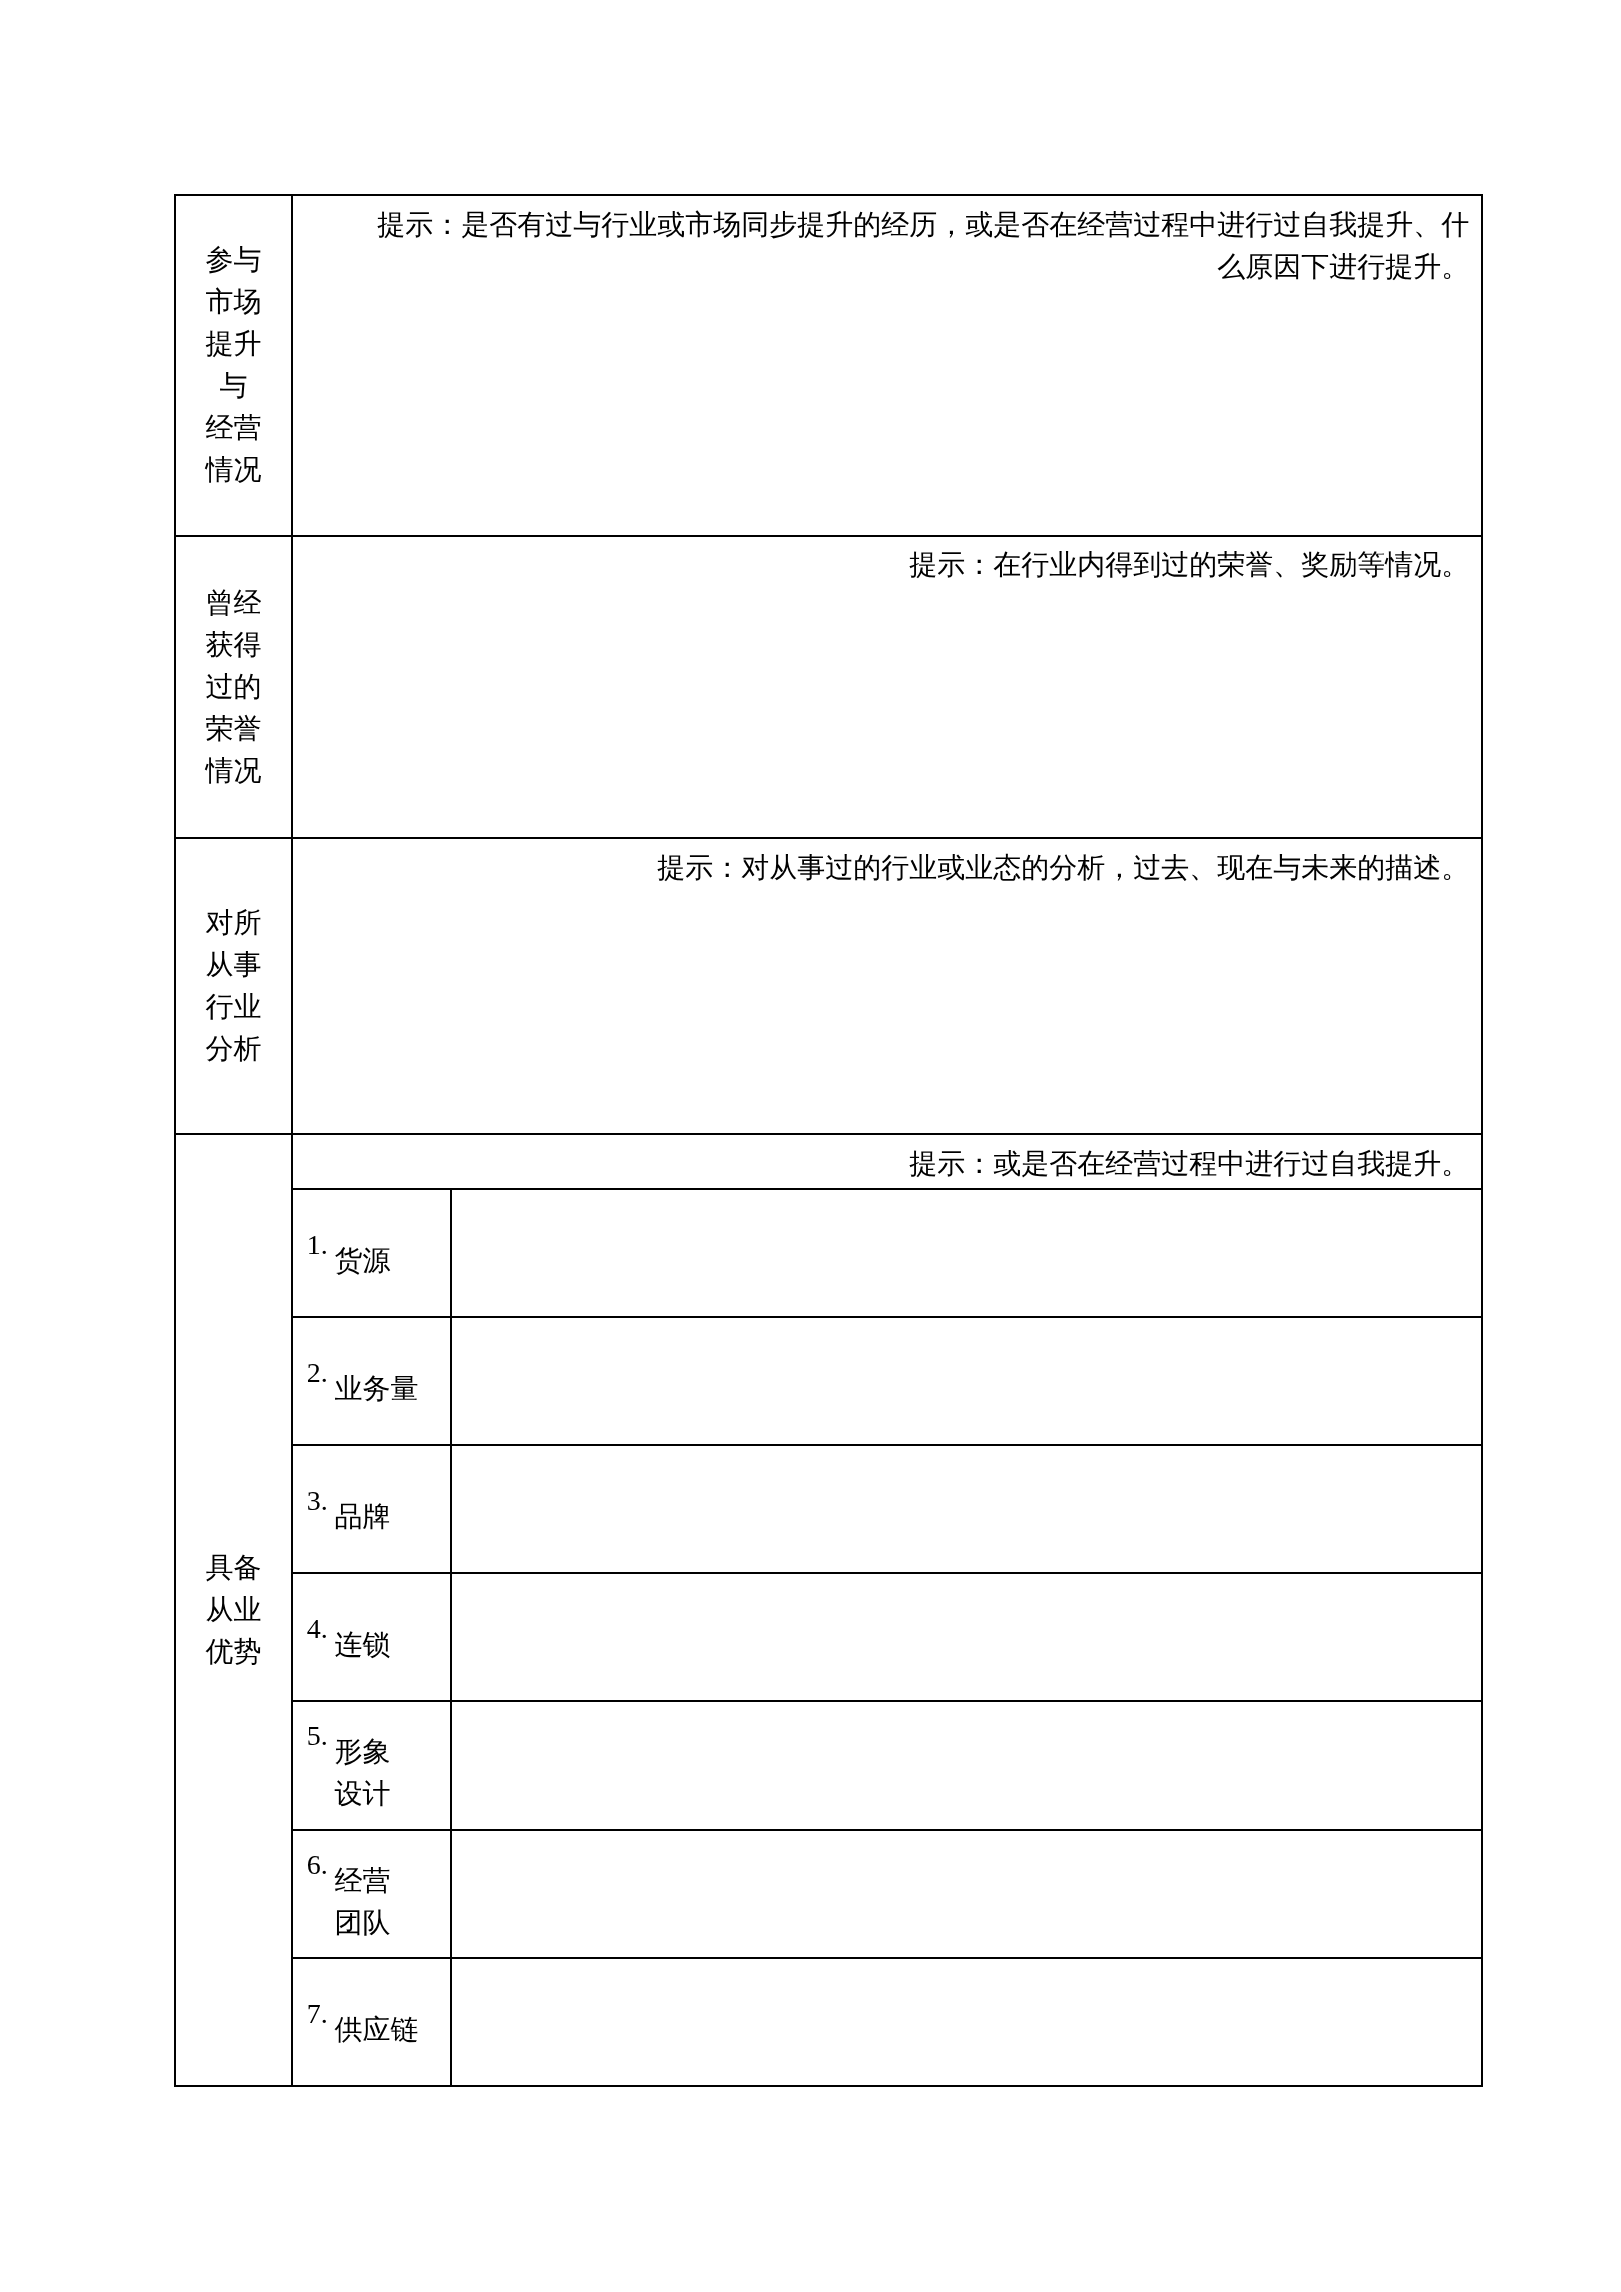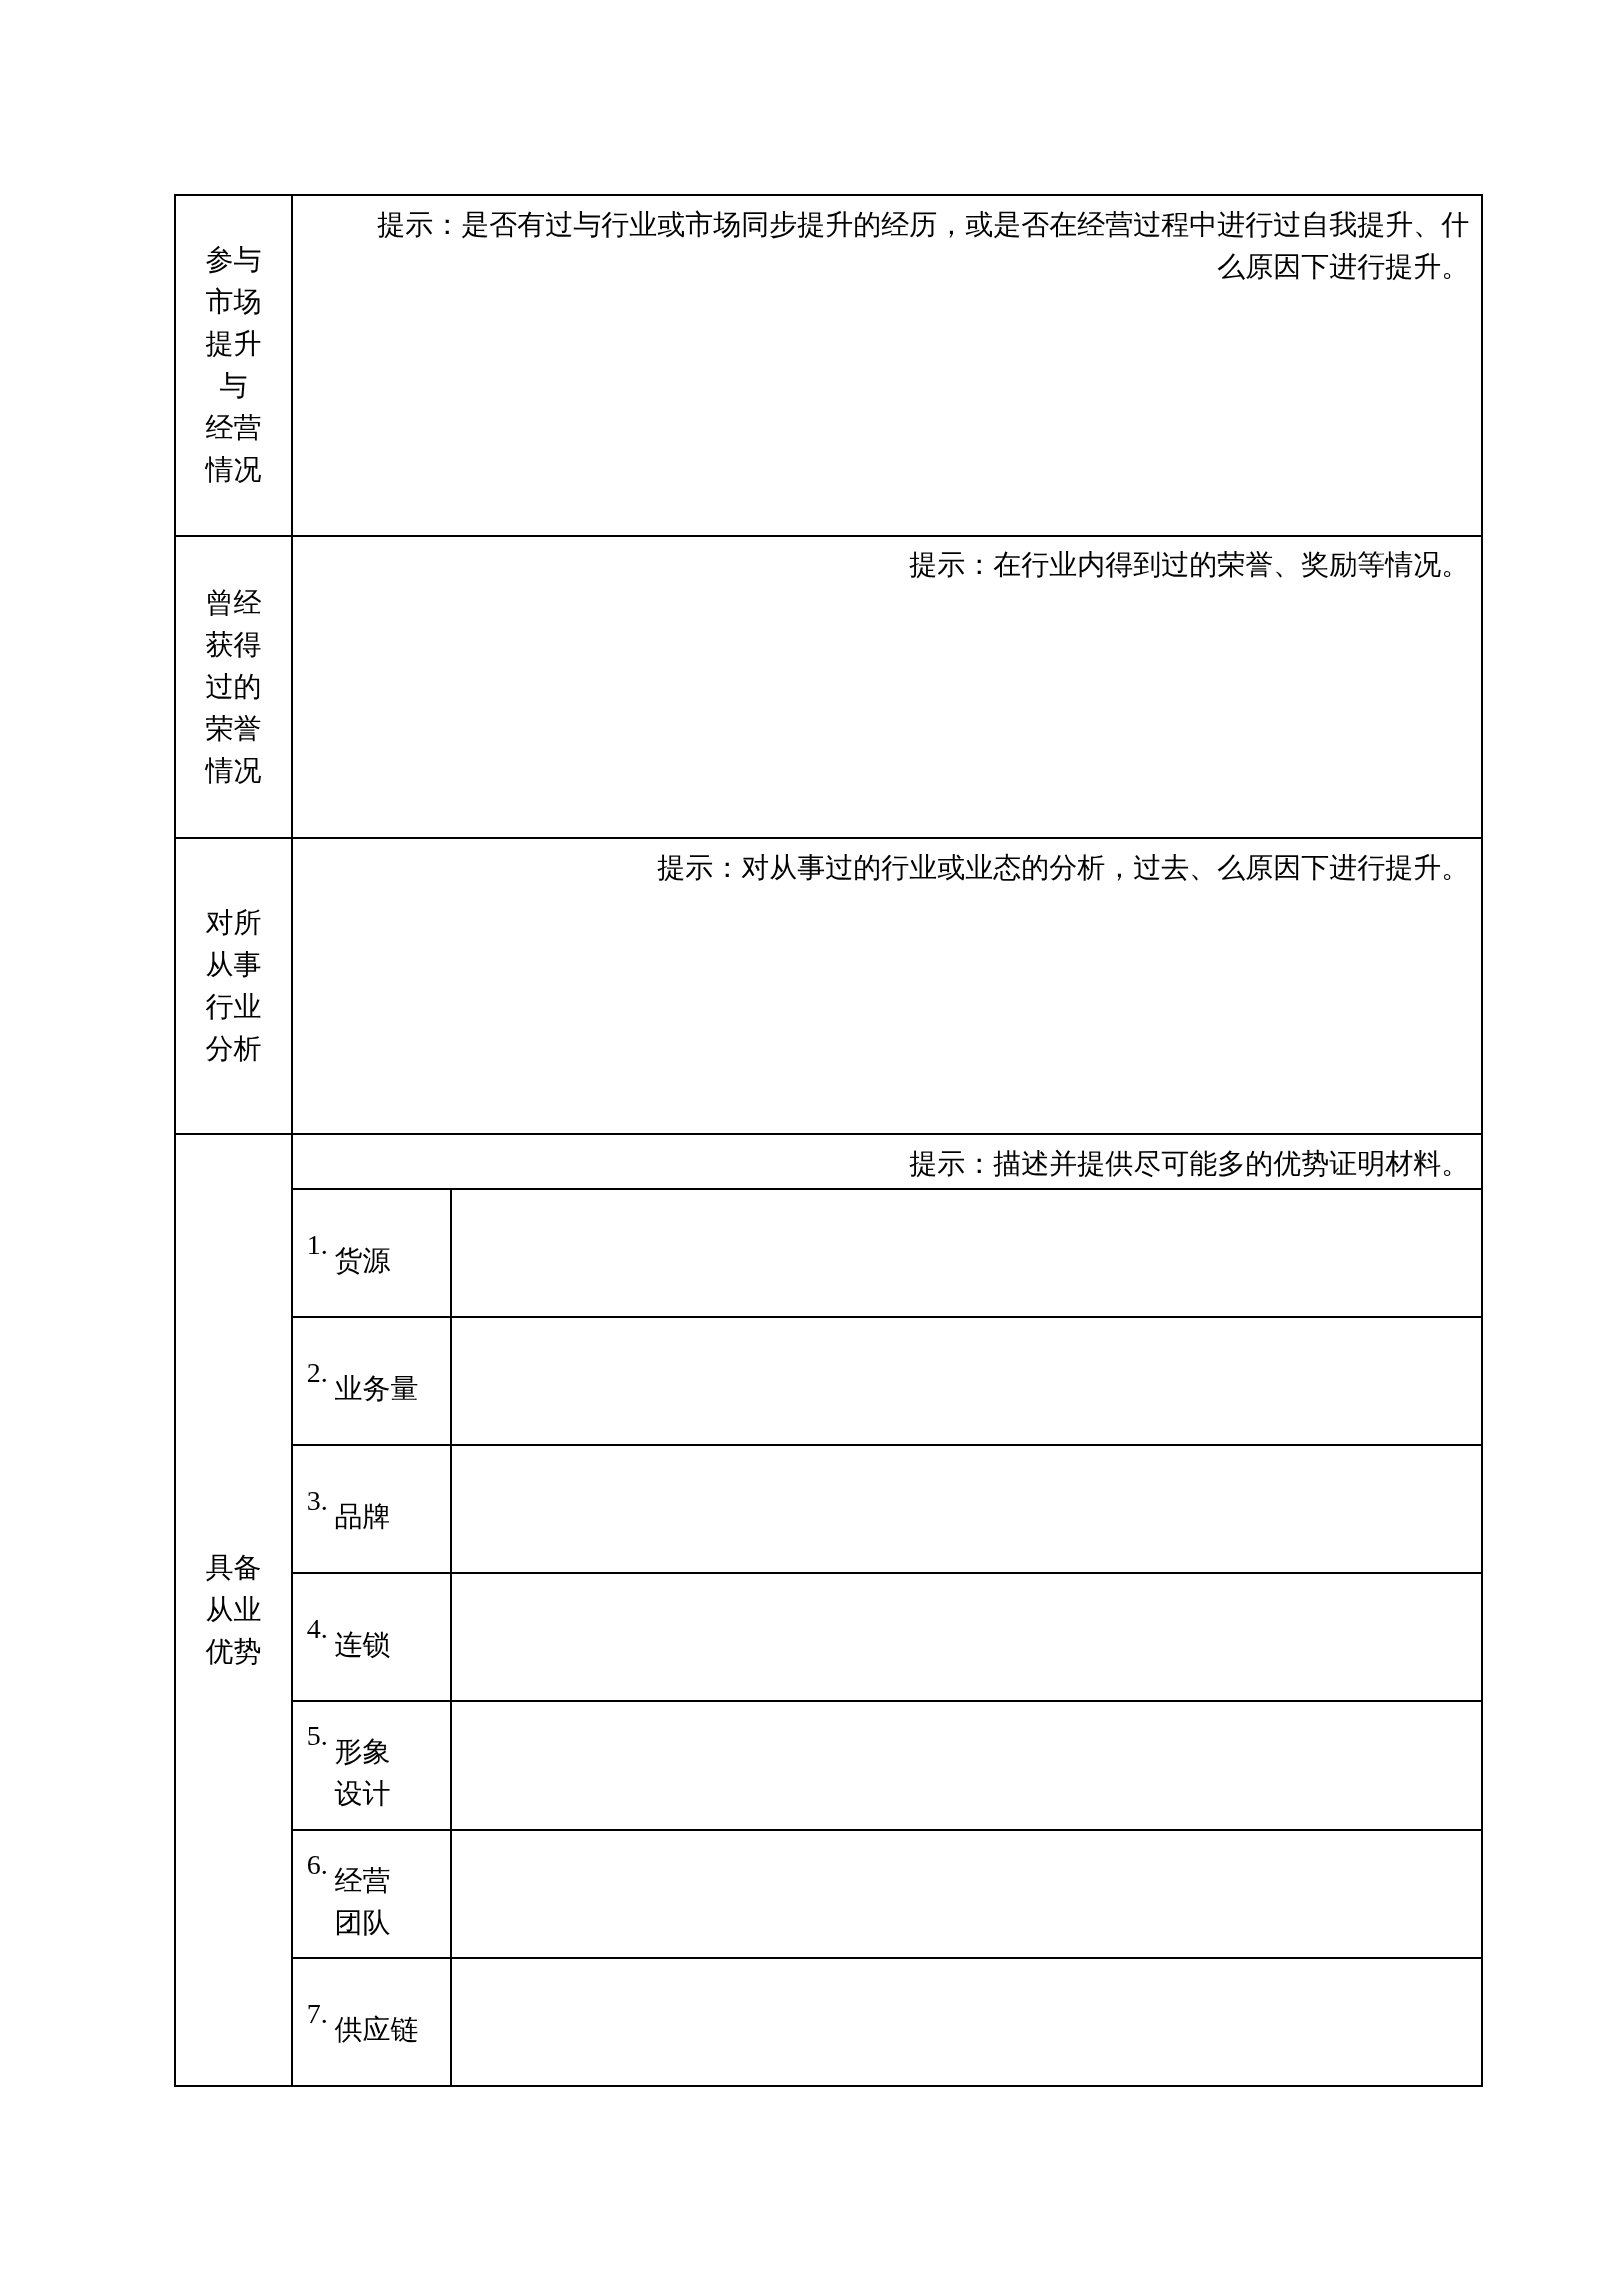--- a/index.html
+++ b/index.html
@@ -104,28 +104,28 @@
 荣誉
 情况</td>
       <td class="hint" colspan="2">提示：在行业内得到过的荣誉、奖励等情况。</td>
     </tr>
 
     <tr class="r3">
       <td class="lbl">对所
 从事
 行业
 分析</td>
-      <td class="hint" colspan="2">提示：对从事过的行业或业态的分析，过去、么原因下进行提升。</td>
+      <td class="hint" colspan="2">提示：对从事过的行业或业态的分析，过去、现在与未来的描述。</td>
     </tr>
 
     <tr class="r4h">
       <td class="lbl" rowspan="8">具备
 从业
 优势</td>
-      <td class="hint" colspan="2">提示：描述并提供尽可能多的优势证明材料。</td>
+      <td class="hint" colspan="2">提示：或是否在经营过程中进行过自我提升。</td>
     </tr>
 
     <tr class="radv">
       <td class="adv">
         <div class="advwrap">
           <span class="num">1.</span>
           <span class="advtext">货源</span>
         </div>
       </td>
       <td class="blank"></td>

